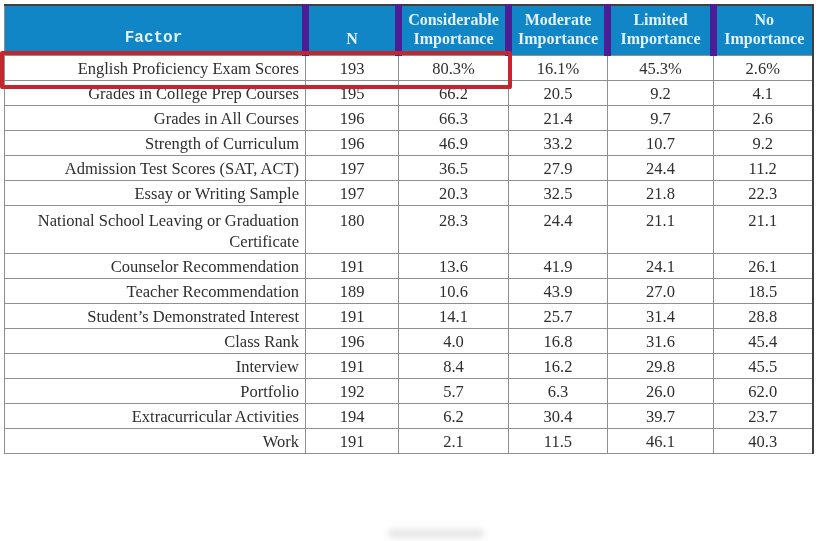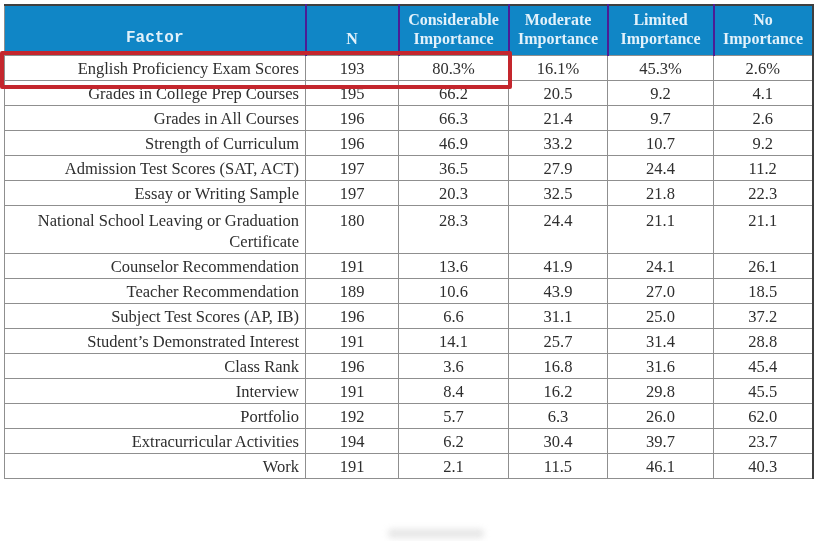--- a/index.html
+++ b/index.html
@@ -38,21 +38,21 @@
     background: #1086c6;
     color: #e2f1fa;
     font-weight: bold;
     font-size: 16px;
     line-height: 19px;
     text-align: center;
     vertical-align: bottom;
     padding: 4px 4px 7px 4px;
     height: 50px;
     box-sizing: border-box;
-    border-left: 2px solid #4c1d95;
+    border-left: 7px solid #4c1d95;
   }
   thead th:first-child { border-left: none; font-family: Liberation Mono, monospace; }
 
   tbody td {
     border: 1px solid #8f8f8f;
     font-size: 16.5px;
     color: #2e2e2e;
     height: 25px;
     padding: 1px 6px;
     box-sizing: border-box;
@@ -178,39 +178,31 @@
   </tr>
         <tr>
     <td class="cell-factor">Teacher Recommendation</td>
     <td class="cell-num">189</td>
     <td class="cell-num">10.6</td>
     <td class="cell-num">43.9</td>
     <td class="cell-num">27.0</td>
     <td class="cell-num">18.5</td>
   </tr>
         <tr>
-    <td class="cell-factor">Subject Test Scores (AP, IB)</td>
-    <td class="cell-num">196</td>
-    <td class="cell-num">6.6</td>
-    <td class="cell-num">31.1</td>
-    <td class="cell-num">25.0</td>
-    <td class="cell-num">37.2</td>
-  </tr>
-        <tr>
     <td class="cell-factor">Student’s Demonstrated Interest</td>
     <td class="cell-num">191</td>
     <td class="cell-num">14.1</td>
     <td class="cell-num">25.7</td>
     <td class="cell-num">31.4</td>
     <td class="cell-num">28.8</td>
   </tr>
         <tr>
     <td class="cell-factor">Class Rank</td>
     <td class="cell-num">196</td>
-    <td class="cell-num">3.6</td>
+    <td class="cell-num">4.0</td>
     <td class="cell-num">16.8</td>
     <td class="cell-num">31.6</td>
     <td class="cell-num">45.4</td>
   </tr>
         <tr>
     <td class="cell-factor">Interview</td>
     <td class="cell-num">191</td>
     <td class="cell-num">8.4</td>
     <td class="cell-num">16.2</td>
     <td class="cell-num">29.8</td>

